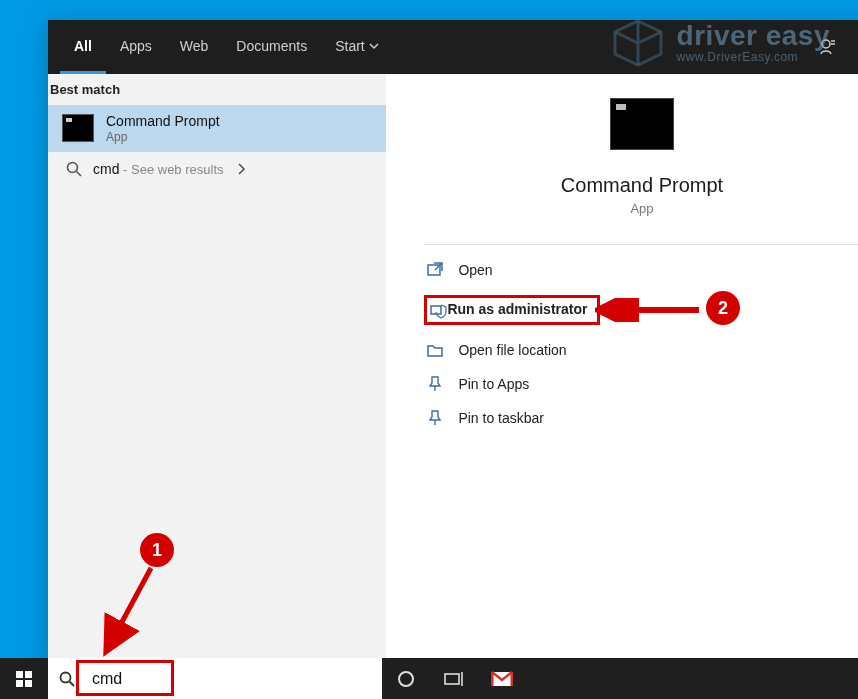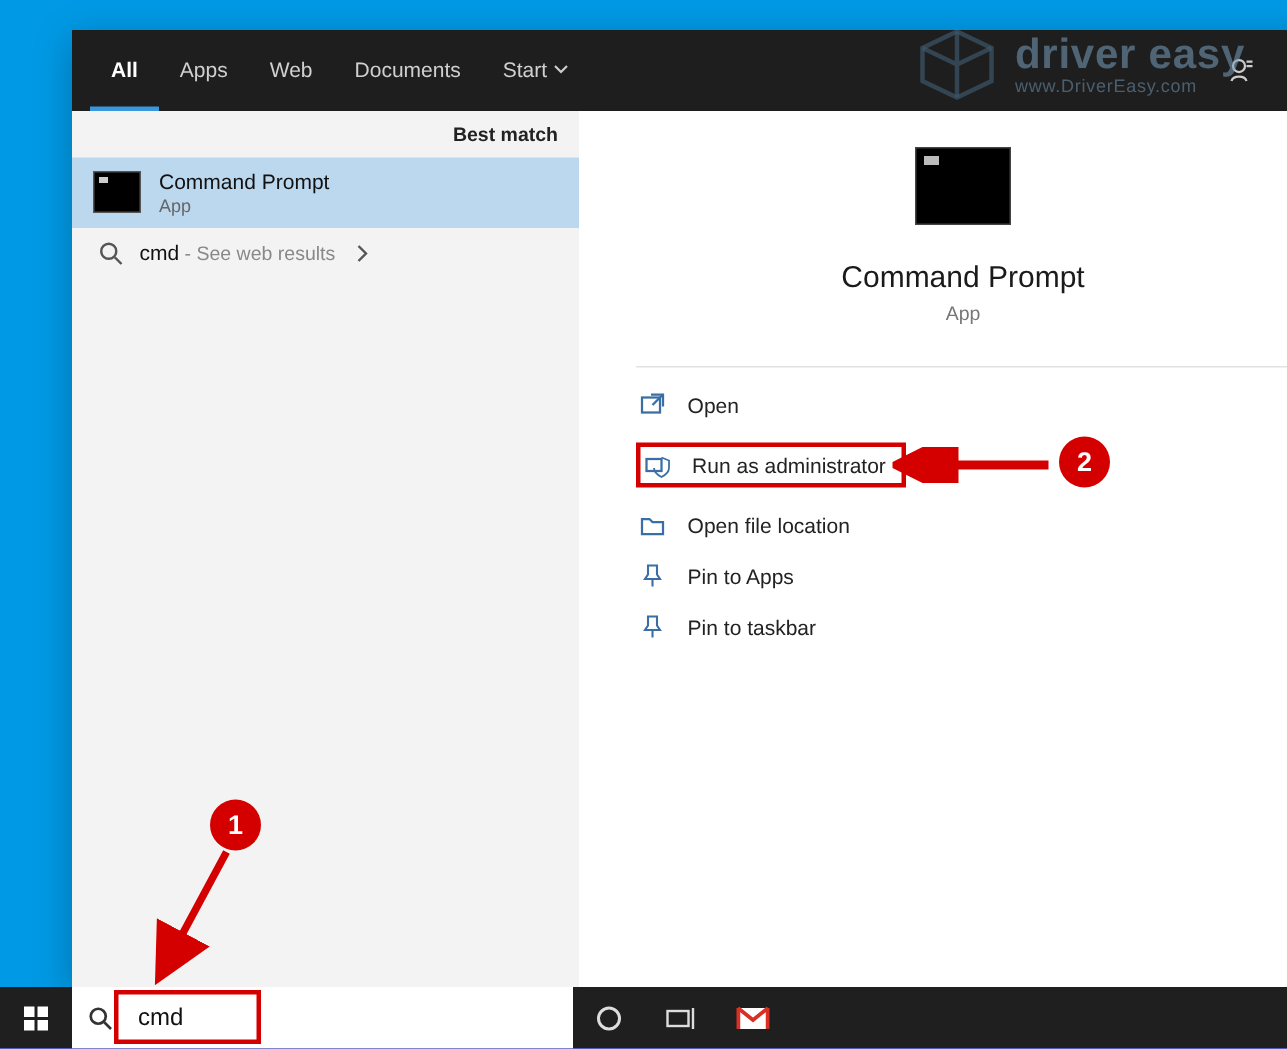--- a/index.html
+++ b/index.html
@@ -33,21 +33,21 @@
     border-bottom: 3px solid transparent;
   }
   .tab.active { color: #fff; border-bottom-color: #3a96dd; font-weight: 600; }
   .tab.more svg { margin-left: 4px; }
   .tab-spacer { flex: 1; }
   .tab-icon { display: flex; align-items: center; padding: 0 14px; }
 
   .body { flex: 1; display: flex; }
 
   .left-col { width: 338px; background: #f3f3f3; display: flex; flex-direction: column; }
-  .section-h { font-size: 13px; font-weight: 600; padding: 8px 14px; color: #222; text-align: right; }
+  .section-h { font-size: 13px; font-weight: 600; padding: 8px 2px; color: #222; }
   .result-row {
     display: flex; align-items: center; padding: 8px 14px; gap: 12px;
   }
   .result-row.best {
     background: #bcd8ef;
   }
   .app-icon {
     width: 32px; height: 28px; background: #000; border: 1px solid #555;
     position: relative;
   }
@@ -75,21 +75,21 @@
   }
   .big-title { margin-top: 24px; font-size: 20px; color: #1a1a1a; }
   .big-sub   { margin-top: 4px; font-size: 13px; color: #777; }
   .divider { width: 85%; height: 1px; background: #e2e2e2; margin: 28px 0 8px; }
   .actions { width: 85%; display: flex; flex-direction: column; }
   .action {
     display: flex; align-items: center; gap: 14px; padding: 8px 2px;
     font-size: 14px; color: #222; cursor: default;
   }
   .action svg { flex-shrink: 0; }
-  .ra-box { border: 3px solid #d40000; display: inline-flex; align-items: center; gap: 14px; padding: 3px 10px 3px 2px; margin-left: -2px;}
+  .ra-box { border: 3px solid #d40000; display: inline-flex; align-items: flex-start; gap: 0; padding: 3px 10px 3px 2px; margin-left: -2px; font-weight: bold;}
 
   
   .taskbar {
     position: absolute; left: 0; bottom: 0; width: 858px; height: 41px;
     background: #1f1f1f; display: flex; align-items: center;
   }
   .tb-btn { width: 48px; height: 41px; display: flex; align-items: center; justify-content: center; }
   .searchbox {
     width: 334px; height: 41px; background: #fff; display: flex; align-items: center;
     position: relative;

